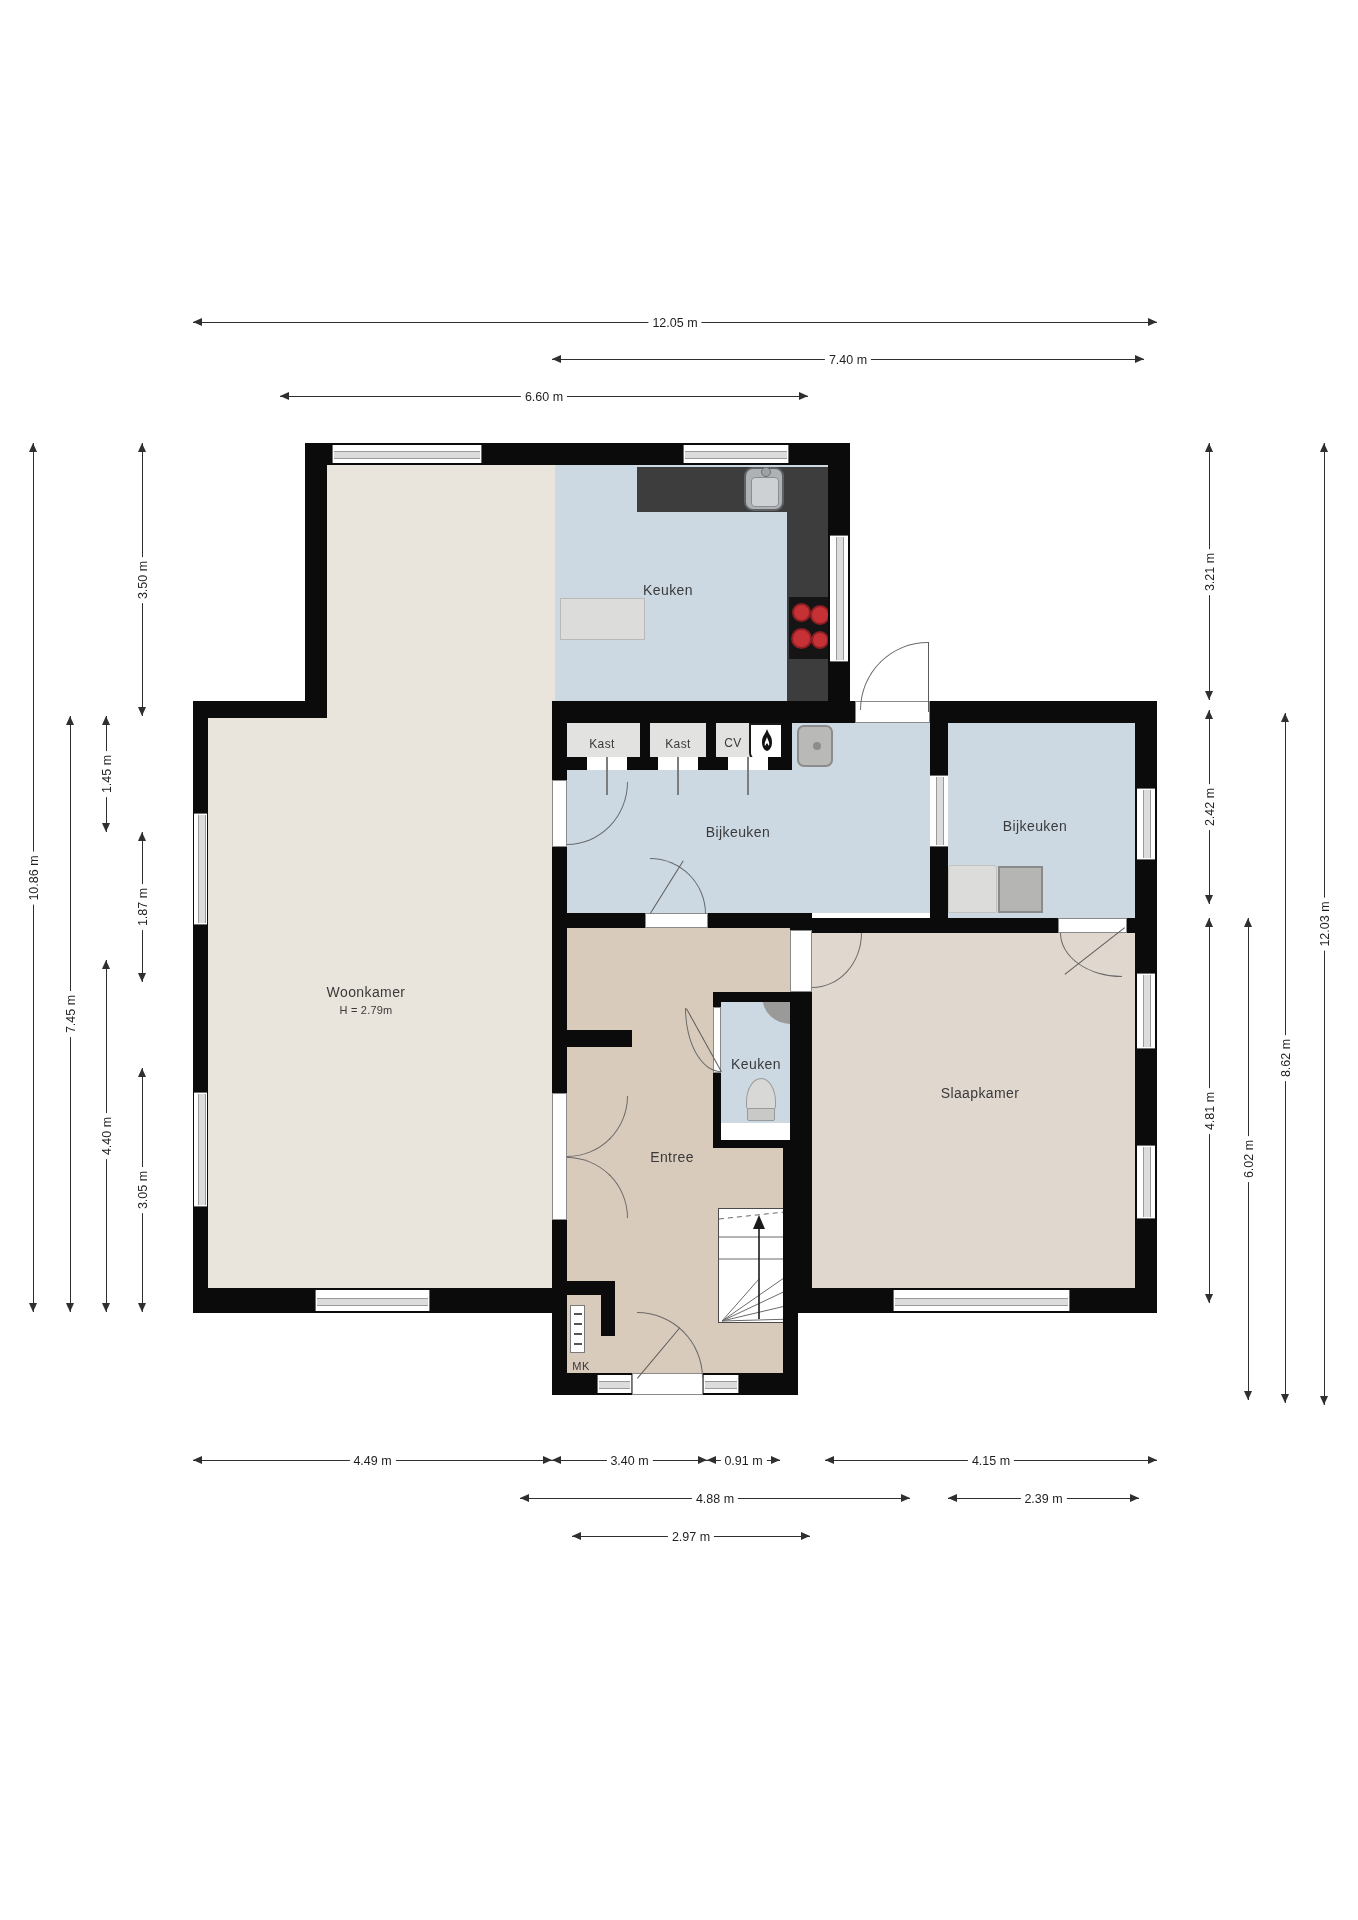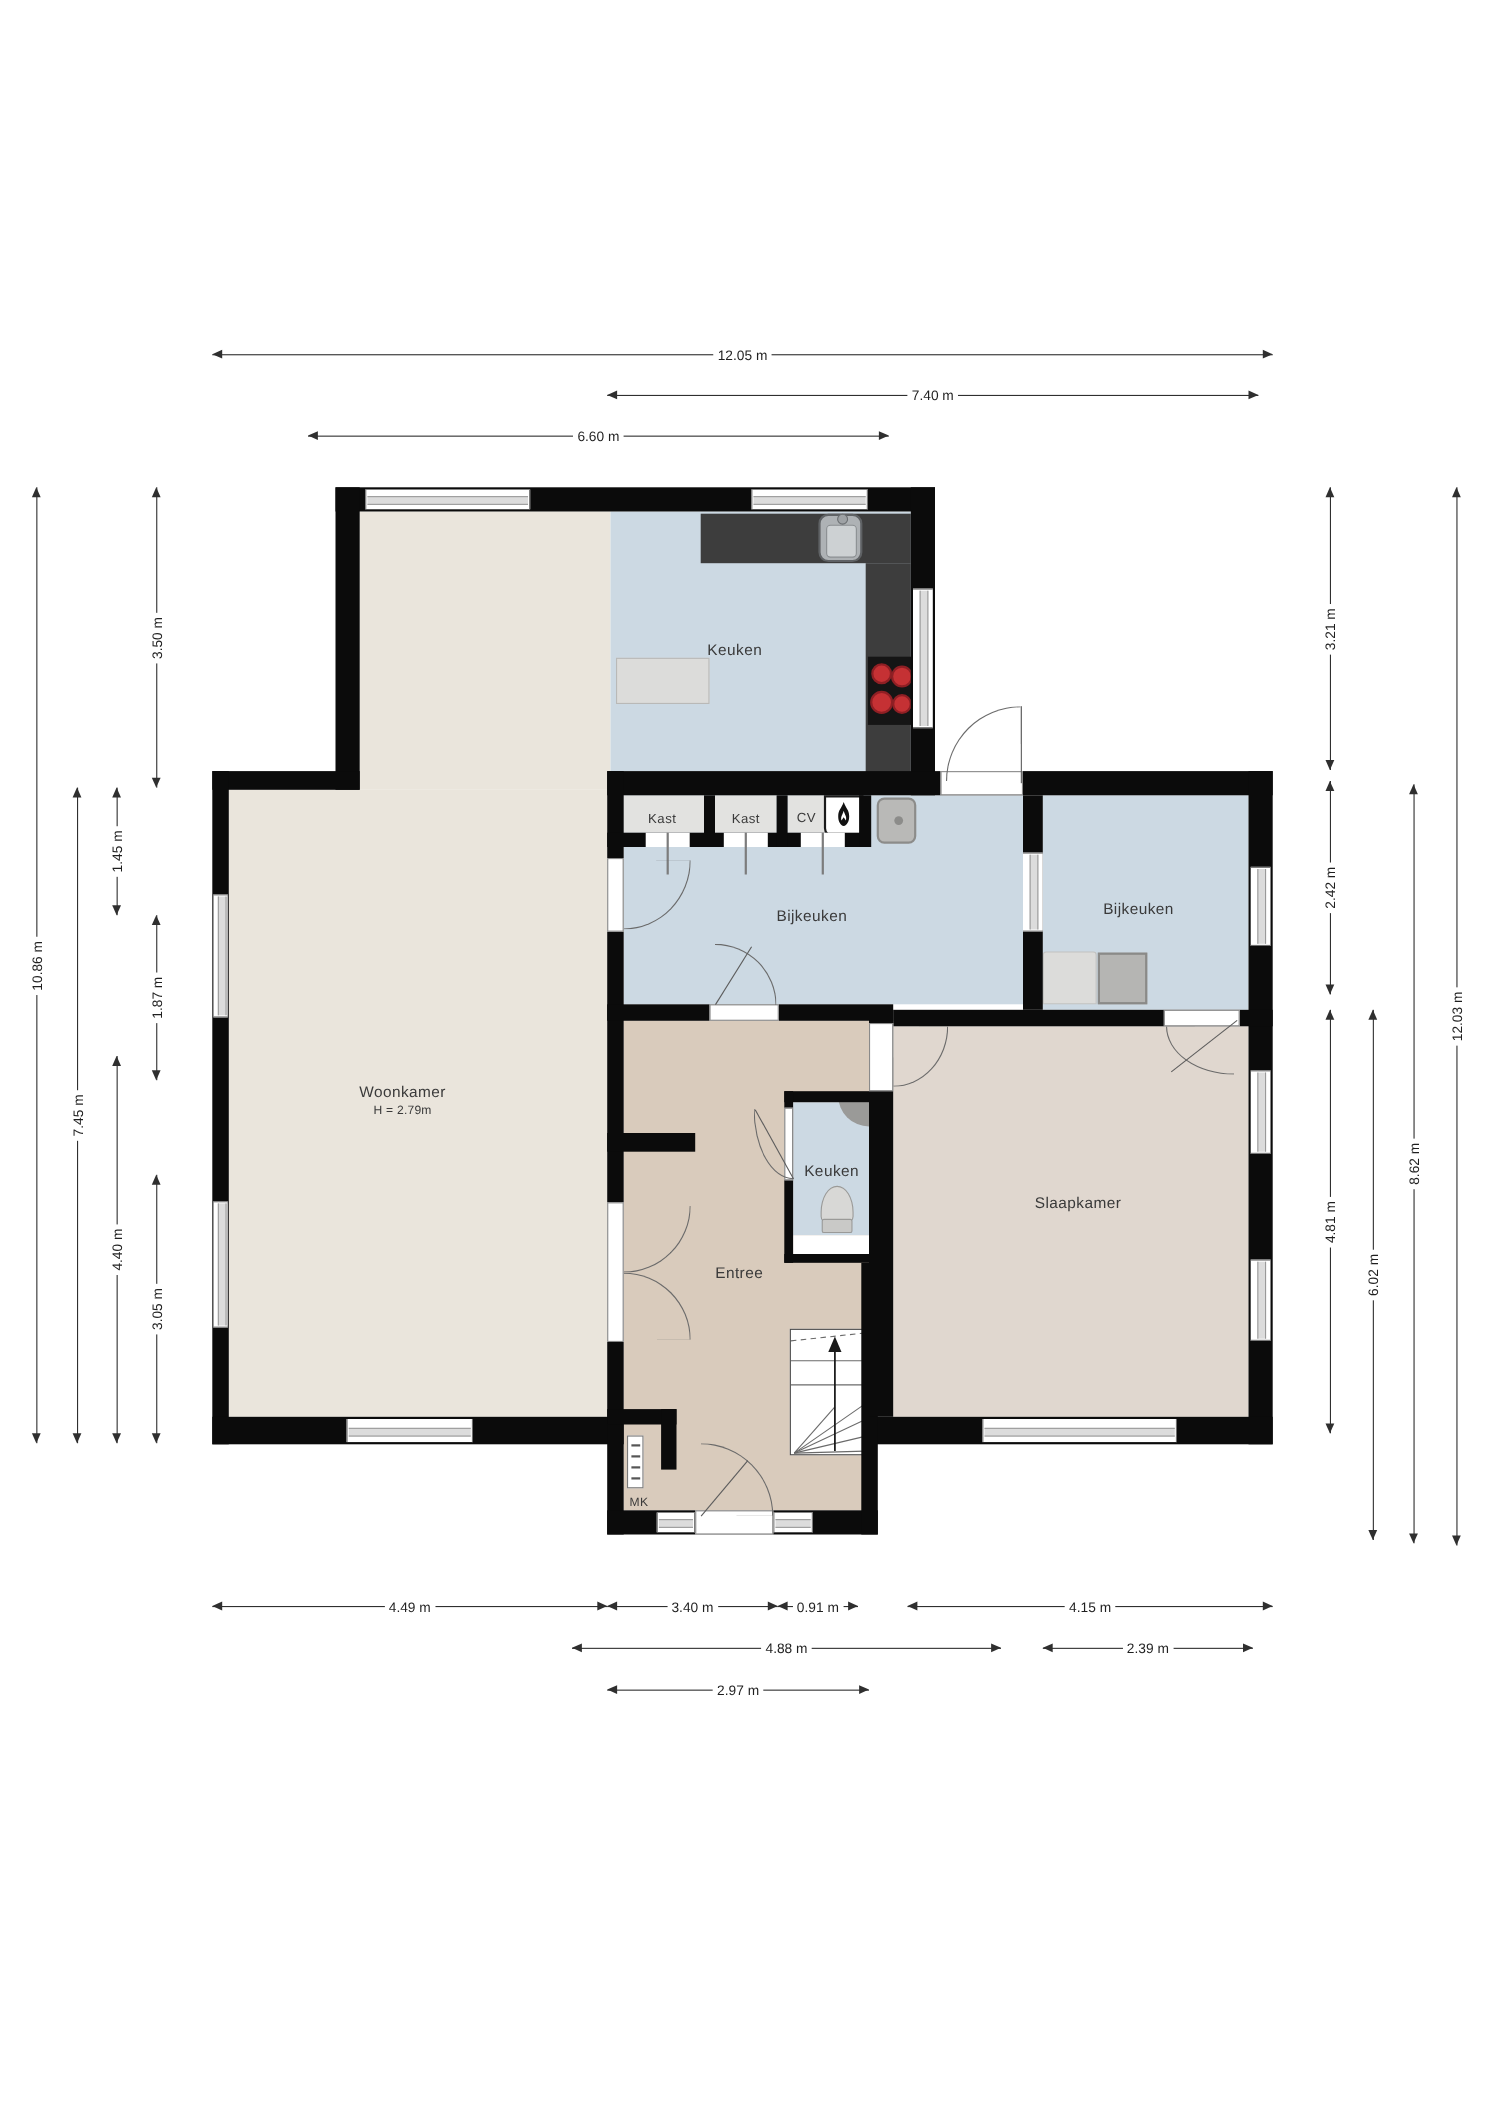--- a/index.html
+++ b/index.html
@@ -304,18 +304,18 @@
   </div>
   <div class="dim h" style="left:825px;top:1460px;width:332px;">
     <span class="lab">4.15 m</span>
   </div>
   <div class="dim h" style="left:520px;top:1498px;width:390px;">
     <span class="lab">4.88 m</span>
   </div>
   <div class="dim h" style="left:948px;top:1498px;width:191px;">
     <span class="lab">2.39 m</span>
   </div>
-  <div class="dim h" style="left:552px;top:1536px;width:238px;text-decoration:underline;">
+  <div class="dim h" style="left:572px;top:1536px;width:238px;text-decoration:underline;">
     <span class="lab">2.97 m</span>
   </div>
 
 
 </div>
 
 </body></html>

